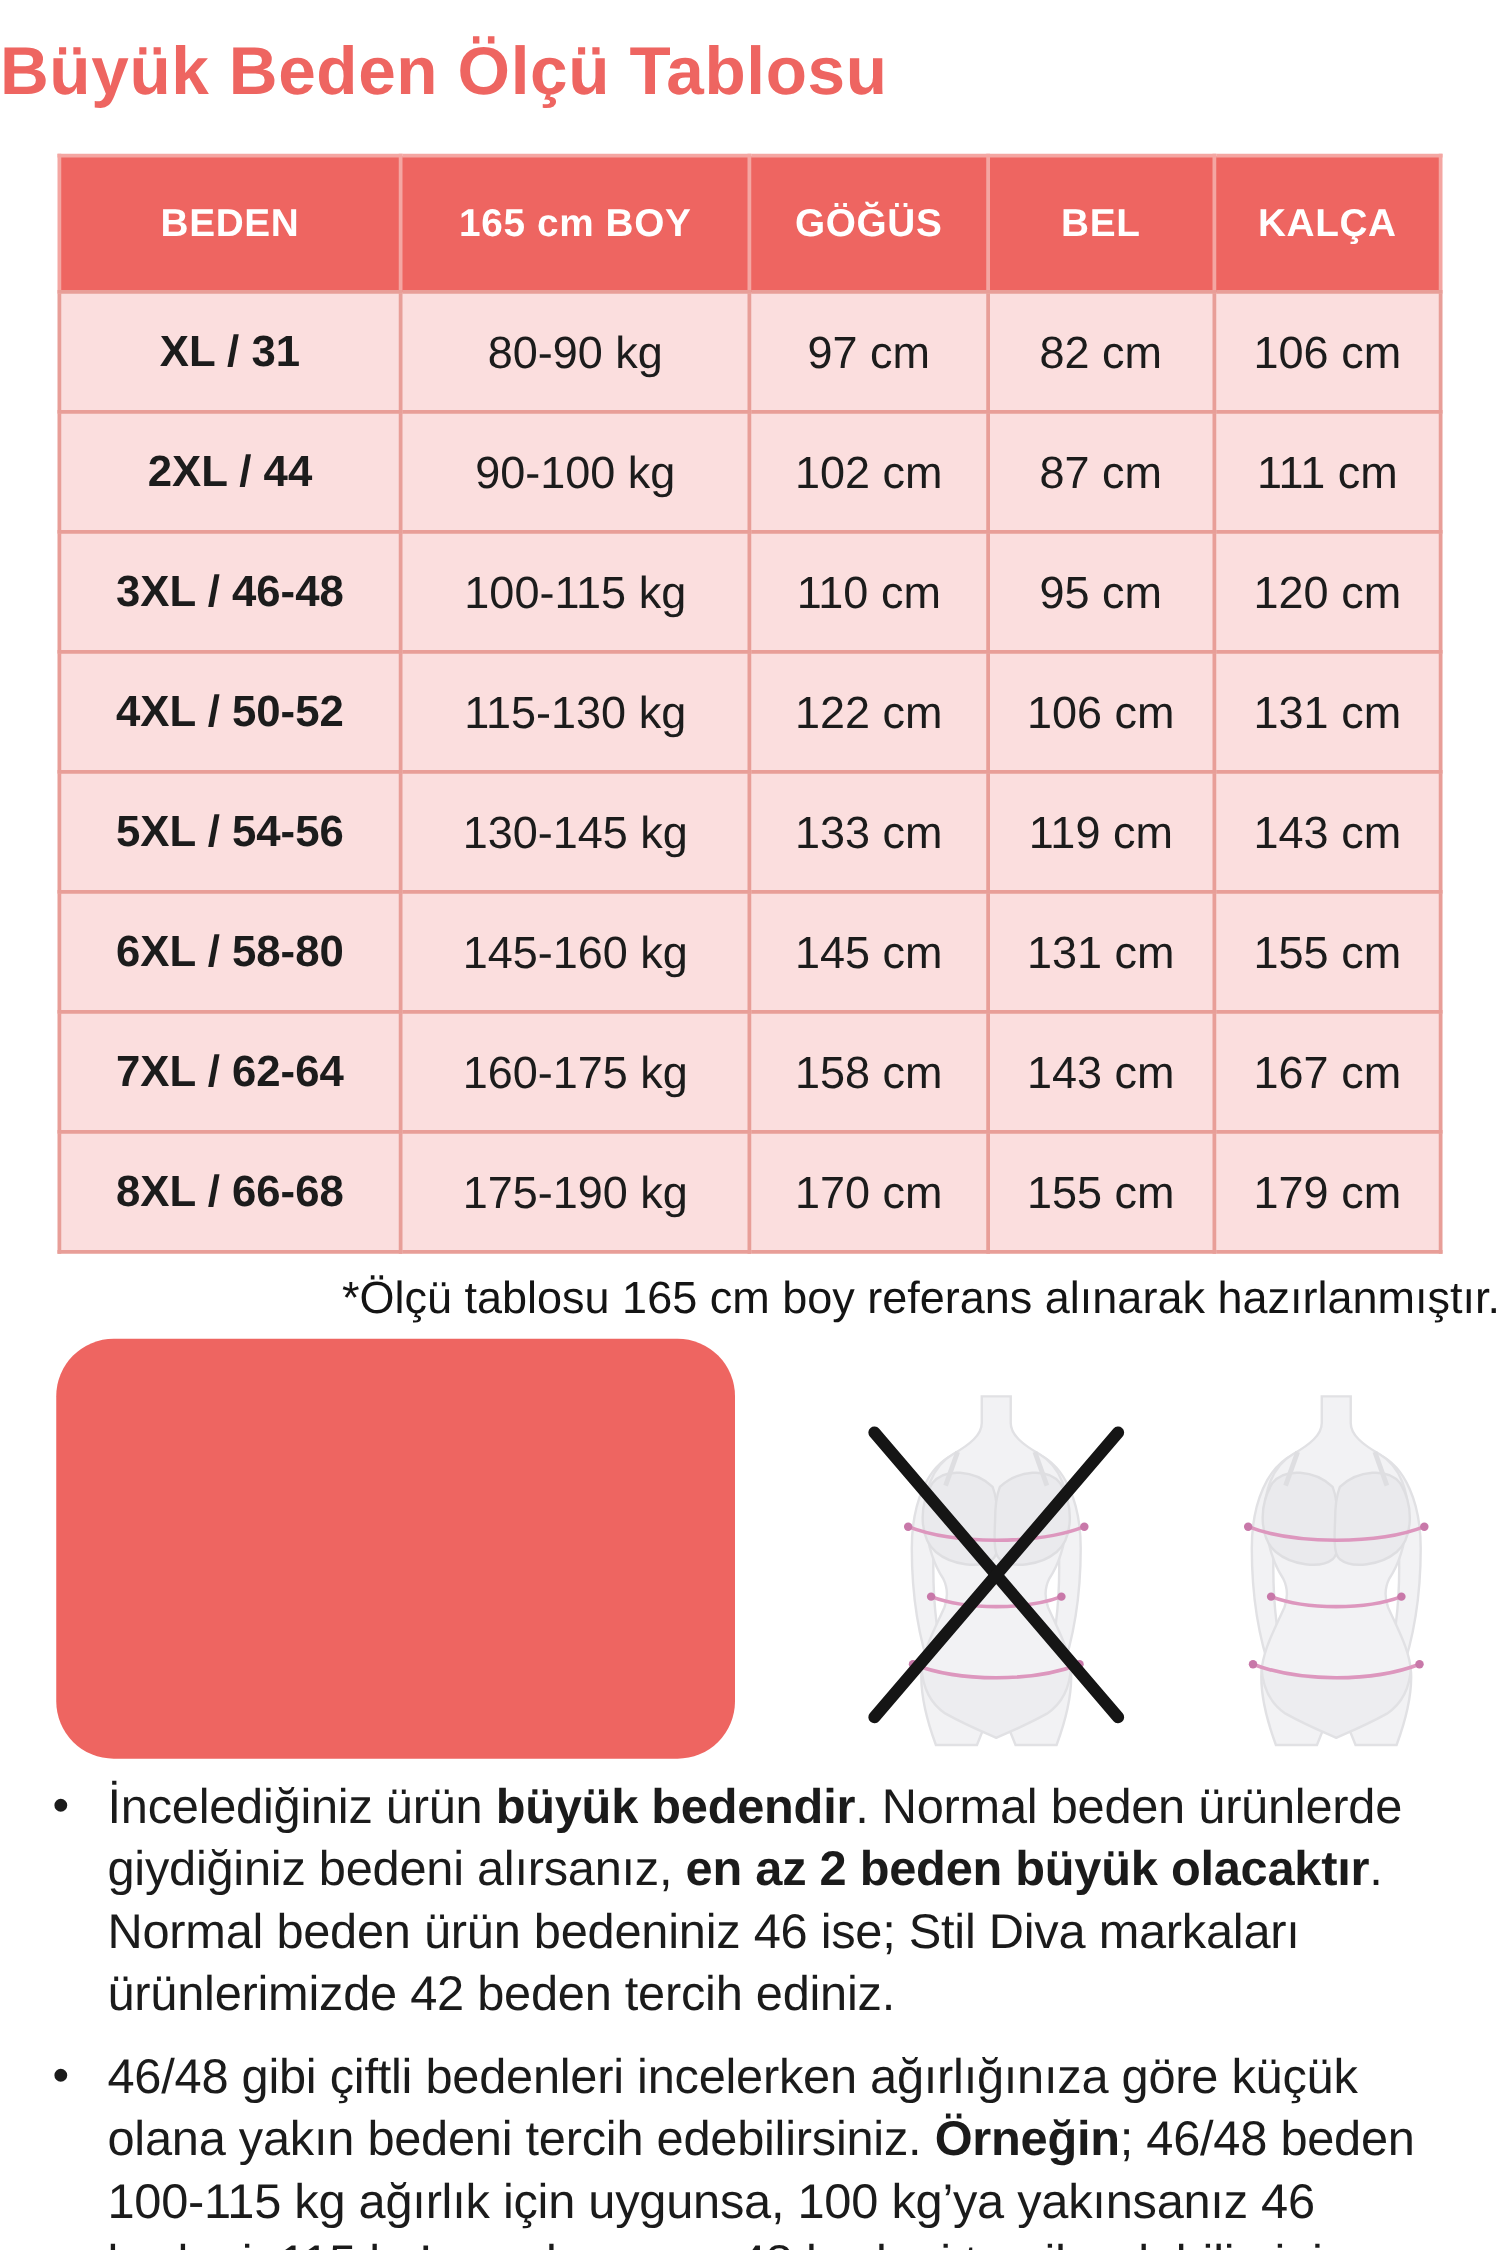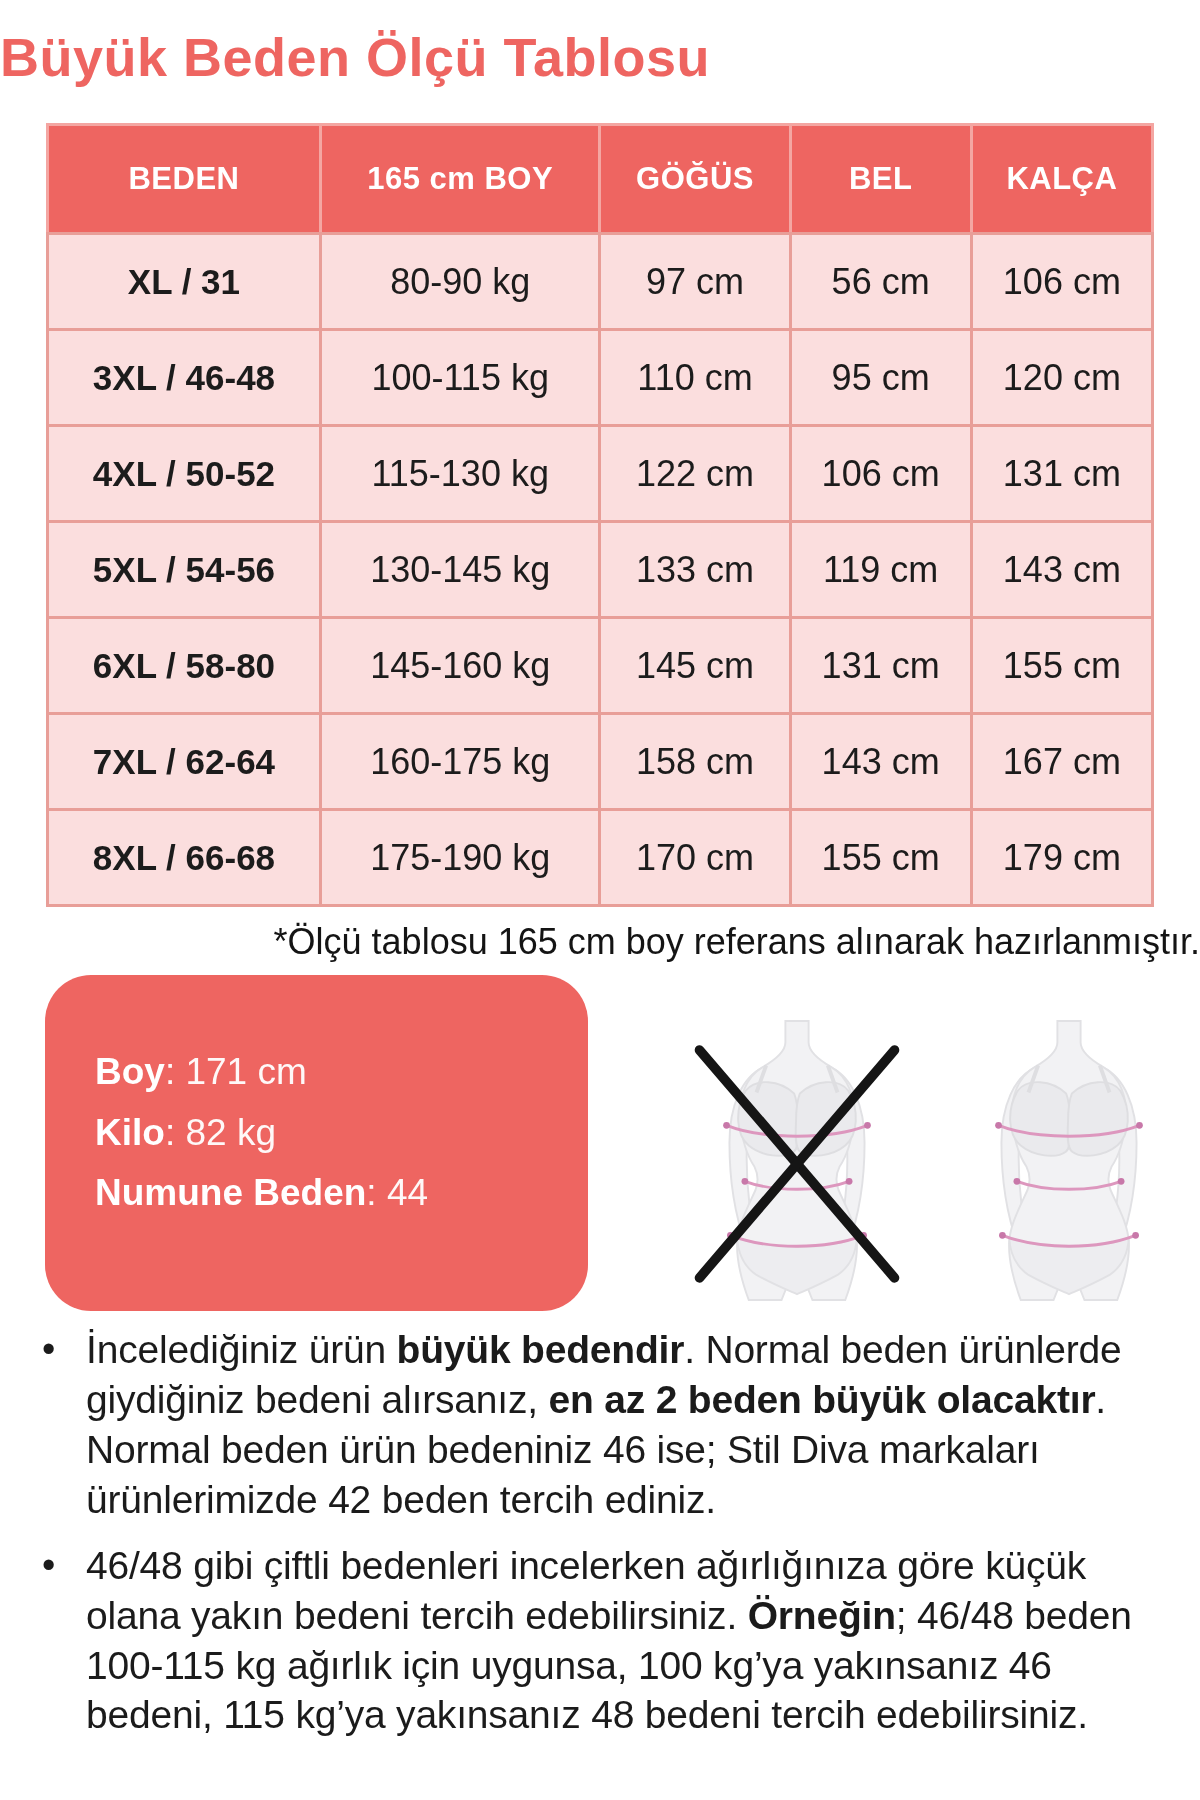--- a/index.html
+++ b/index.html
@@ -76,22 +76,29 @@
           <th>GÖĞÜS</th>
           <th>BEL</th>
           <th>KALÇA</th>
         </tr>
     </thead>
     <tbody>
         <tr>
           <td>XL / 31</td>
           <td>80-90 kg</td>
           <td>97 cm</td>
-          <td>56 cm</td>
+          <td>82 cm</td>
           <td>106 cm</td>
+        </tr>
+        <tr>
+          <td>2XL / 44</td>
+          <td>90-100 kg</td>
+          <td>102 cm</td>
+          <td>87 cm</td>
+          <td>111 cm</td>
         </tr>
         <tr>
           <td>3XL / 46-48</td>
           <td>100-115 kg</td>
           <td>110 cm</td>
           <td>95 cm</td>
           <td>120 cm</td>
         </tr>
         <tr>
           <td>4XL / 50-52</td>
@@ -129,25 +136,20 @@
           <td>179 cm</td>
         </tr>
       </tbody>
   </table>
 
   <p class="footnote">*Ölçü tablosu 165 cm boy referans alınarak hazırlanmıştır.</p>
 
   <div class="info-row">
 
     <div class="model-card">
-      <div class="mi-fields">
-          <div class="mi-field"><span class="mi-label">Boy</span><span class="mi-value">: 171 cm</span></div>
-          <div class="mi-field"><span class="mi-label">Kilo</span><span class="mi-value">: 82 kg</span></div>
-          <div class="mi-field"><span class="mi-label">Numune Beden</span><span class="mi-value">: 44</span></div>
-        </div>
     </div>
 
     <div class="figures">
 
       <svg width="0" height="0" style="position:absolute" aria-hidden="true">
         <defs>
           <path id="arm" class="sil-arm" d="M80,52 C58,62 45,92 45,130 C45,168 51,206 62,236 C65,243 74,241 74,234 C66,206 62,170 63,134 C64,102 74,74 93,59 Z"></path>
           <path id="cup" class="sil-cup" d="M62,76 C50,96 52,122 65,133 C78,144 102,147 112,139 C116,136 117,128 116,108 C116,94 114,84 112,79 C97,65 72,63 62,76 Z"></path>
           <path id="strap" class="sil-strap" d="M83,50 L73,78"></path>
           <g id="fig-body">

